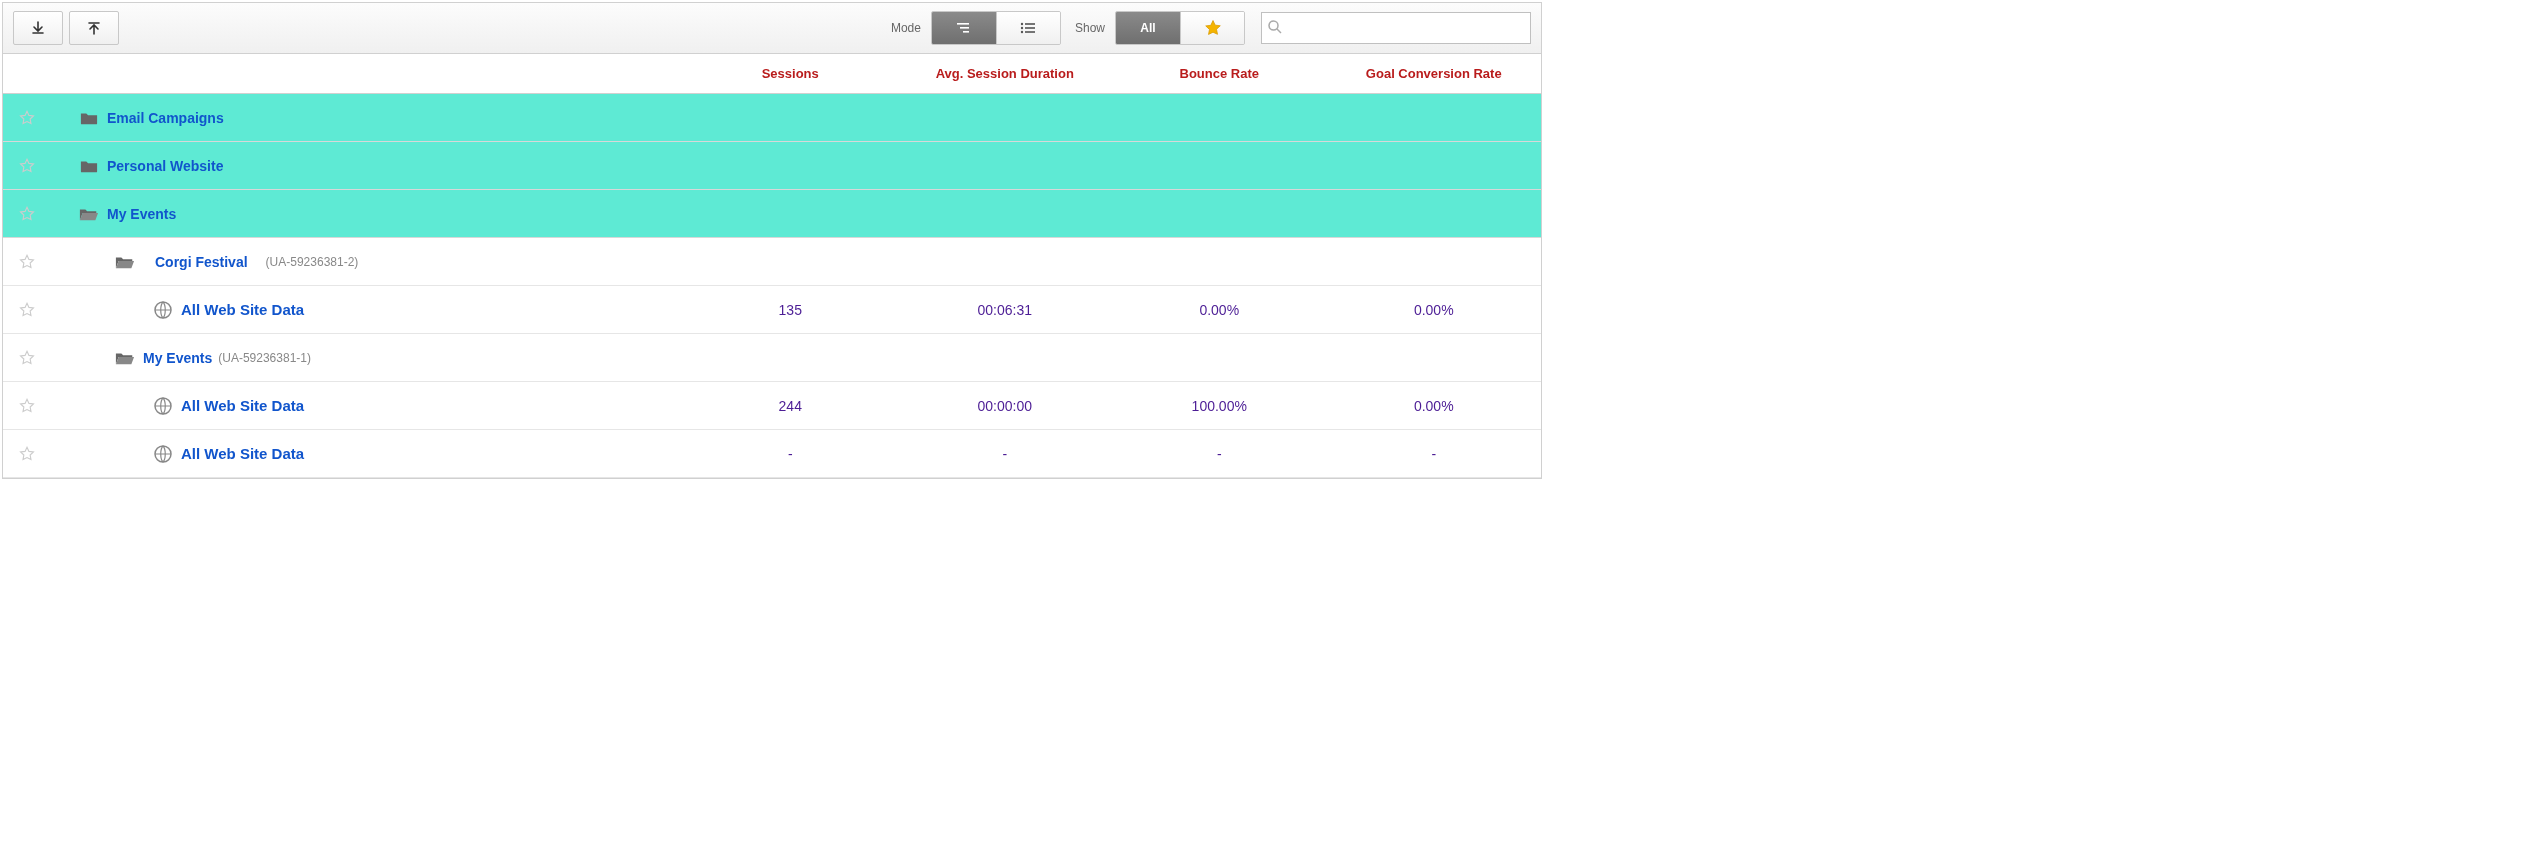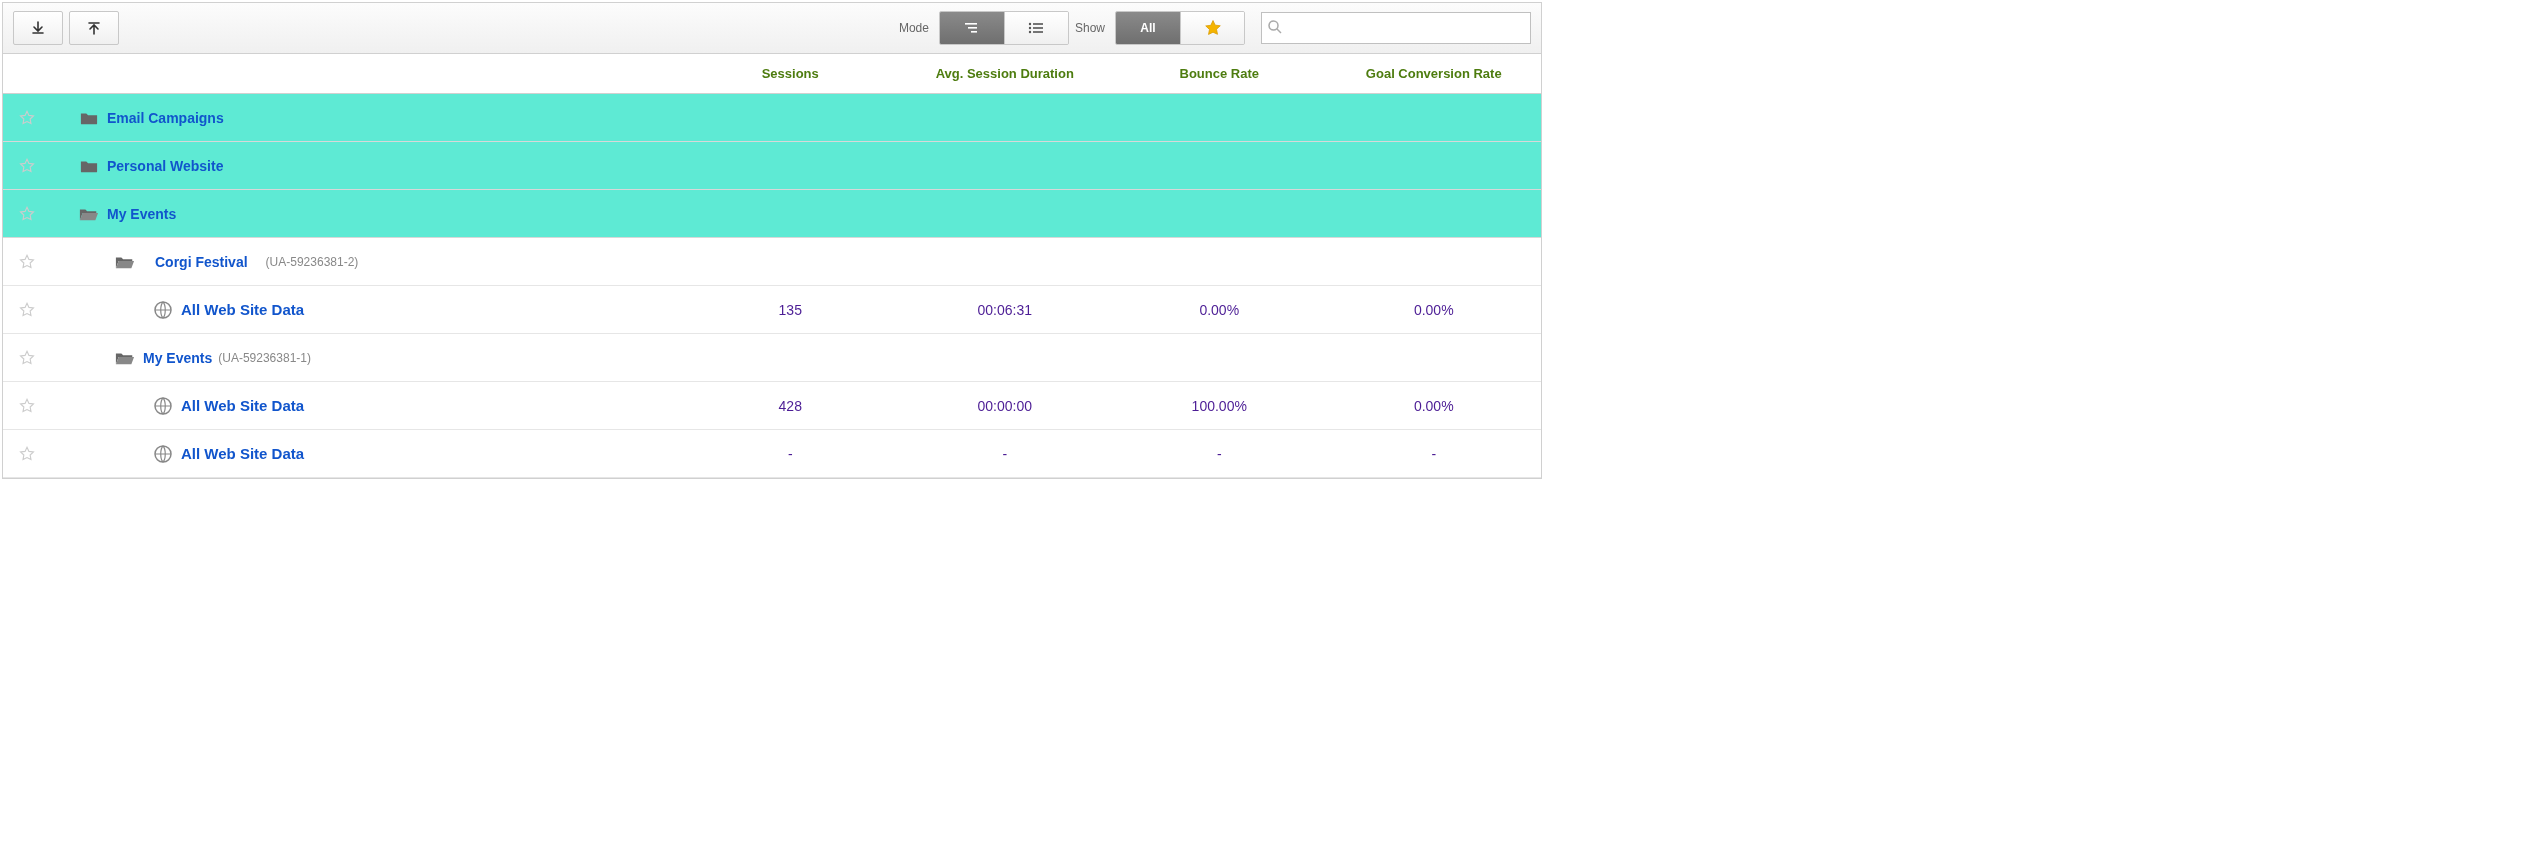--- a/index.html
+++ b/index.html
@@ -29,21 +29,21 @@
     border: 1px solid #c8c8c8;
     border-radius: 2px;
     background: linear-gradient(#ffffff, #f0f0f0);
     display: flex;
     align-items: center;
     justify-content: center;
     cursor: pointer;
   }
   .tbtn svg { width: 16px; height: 16px; }
   .spacer { flex: 1; }
-  .tlabel { font-size: 12px; color: #666; margin-right: 4px; }
+  .tlabel { font-size: 12px; color: #666; margin-right: 4px; margin-left: 8px; }
   .seg {
     display: flex;
     border: 1px solid #c8c8c8;
     border-radius: 2px;
     overflow: hidden;
   }
   .seg .segbtn {
     width: 64px;
     height: 32px;
     display: flex;
@@ -79,21 +79,21 @@
   }
 
   
   .headerrow {
     display: flex;
     align-items: center;
     border-bottom: 1px solid #d0d0d0;
     background: #fff;
   }
   .col-name { flex: 0 0 680px; padding: 12px 10px; }
-  .col-m { flex: 1; text-align: center; padding: 12px 4px; font-weight: bold; font-size: 13px; color: #4d7c0f; }
+  .col-m { flex: 1; text-align: center; padding: 12px 4px; font-weight: bold; font-size: 13px; color: #b91c1c; }
 
   
   .row {
     display: flex;
     align-items: center;
     border-bottom: 1px solid #e6e6e6;
     min-height: 48px;
   }
   .row.account { background: #5eead4; border-bottom: 1px solid #d8d8d8; }
   .row .namecell {
@@ -354,21 +354,21 @@
       <div class="indent-3" style="display:flex;align-items:center;">
         <span class="ico">
           <svg width="20" height="20" viewBox="0 0 20 20">
               <circle cx="10" cy="10" r="8" fill="none" stroke="#888" stroke-width="1.5"></circle>
               <path d="M2 10h16M10 2c3 3 3 13 0 16M10 2c-3 3-3 13 0 16" stroke="#888" stroke-width="1.2" fill="none"></path>
             </svg>
         </span>
         <span class="linktext">All Web Site Data</span>
       </div>
     </div>
-    <div class="mcell">428</div>
+    <div class="mcell">244</div>
     <div class="mcell">00:00:00</div>
     <div class="mcell">100.00%</div>
     <div class="mcell">0.00%</div>
   </div>
 
   <div class="row view">
     <div class="namecell">
       <div class="star">
         <svg viewBox="0 0 24 24">
             <path d="M12 3l2.6 5.5 6 .7-4.4 4.2 1.1 6L12 16.8l-5.3 2.6 1.1-6L3.4 9.2l6-.7z" fill="none" stroke="#ccc" stroke-width="1.5"></path>

